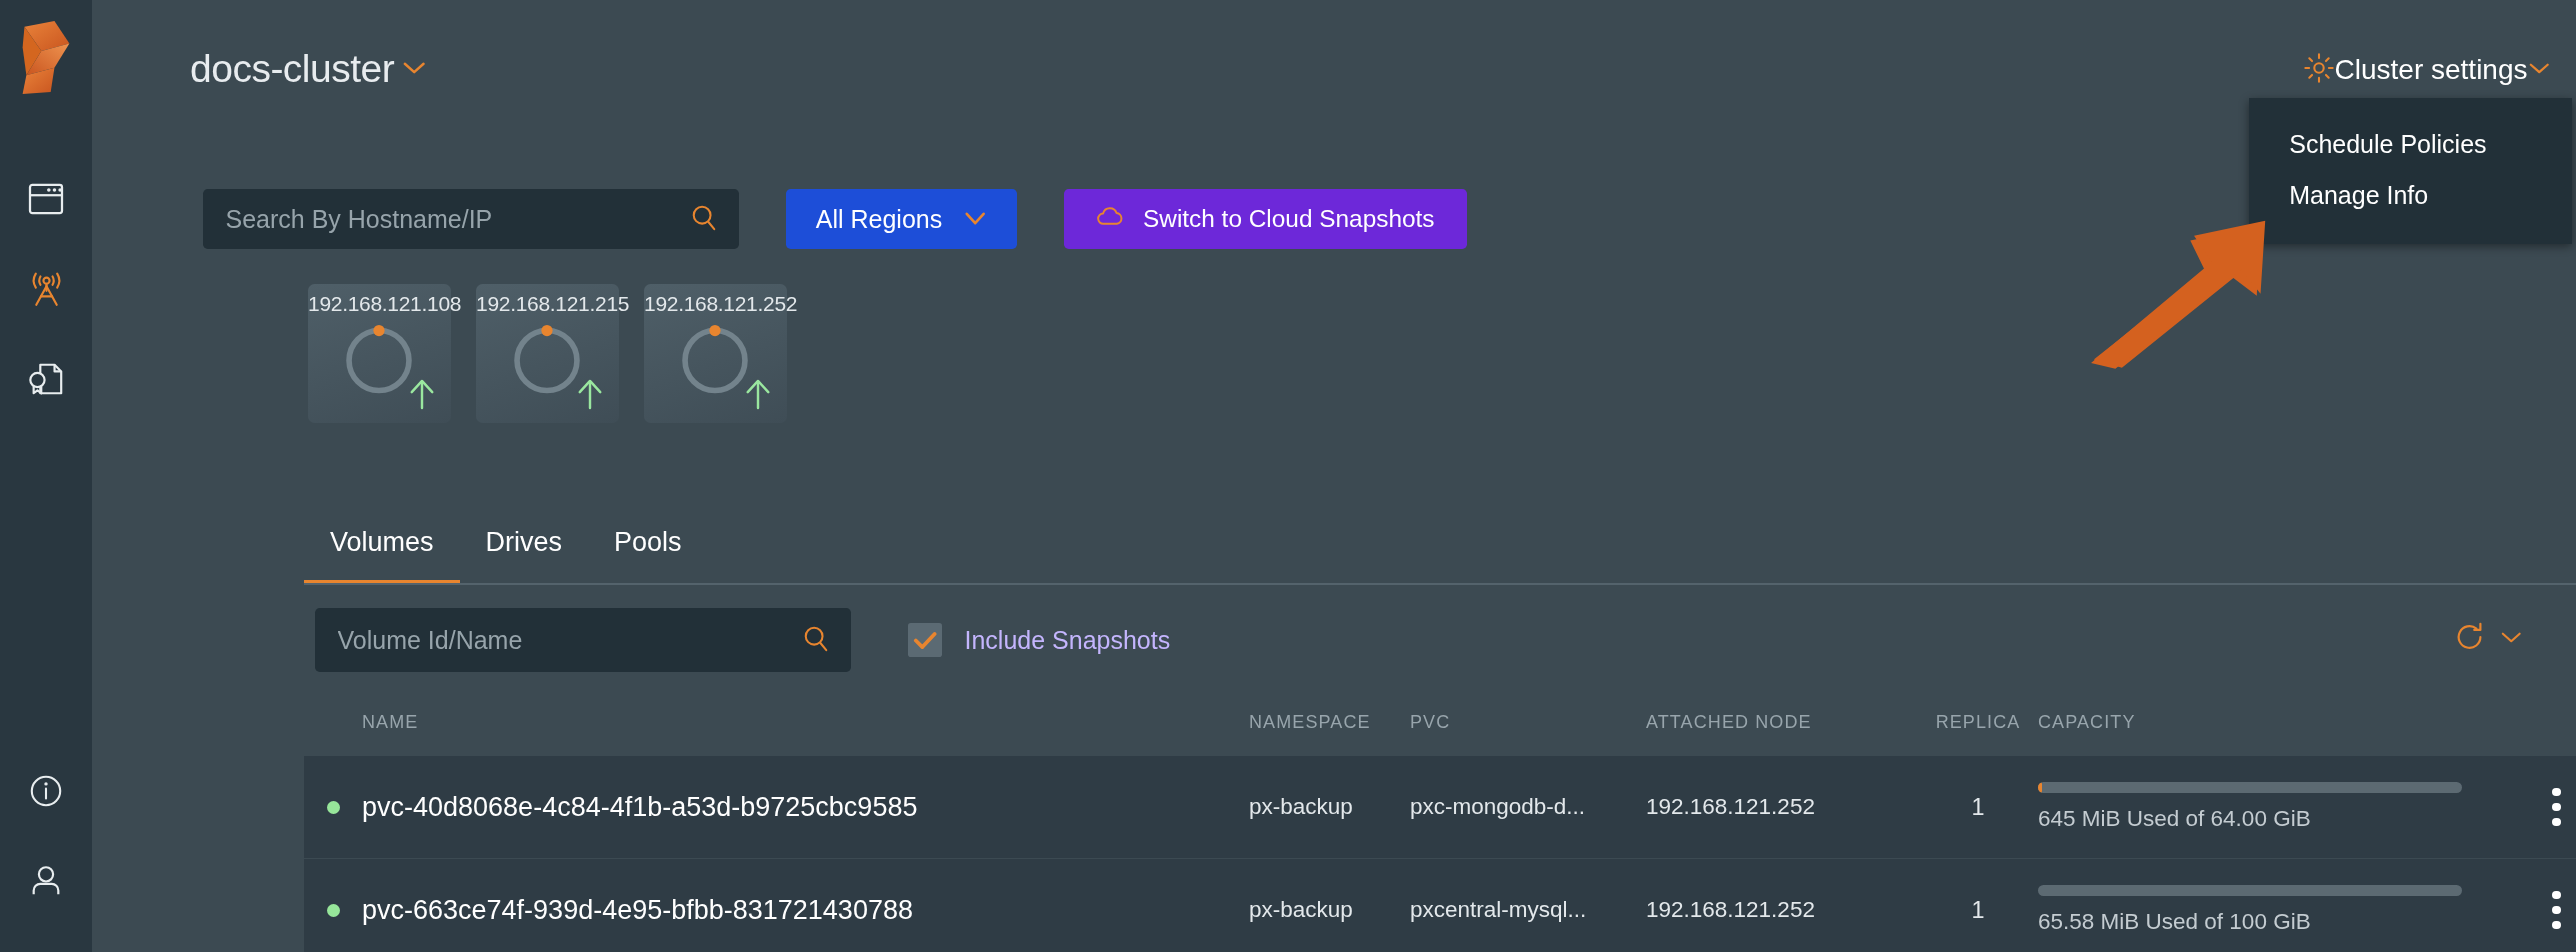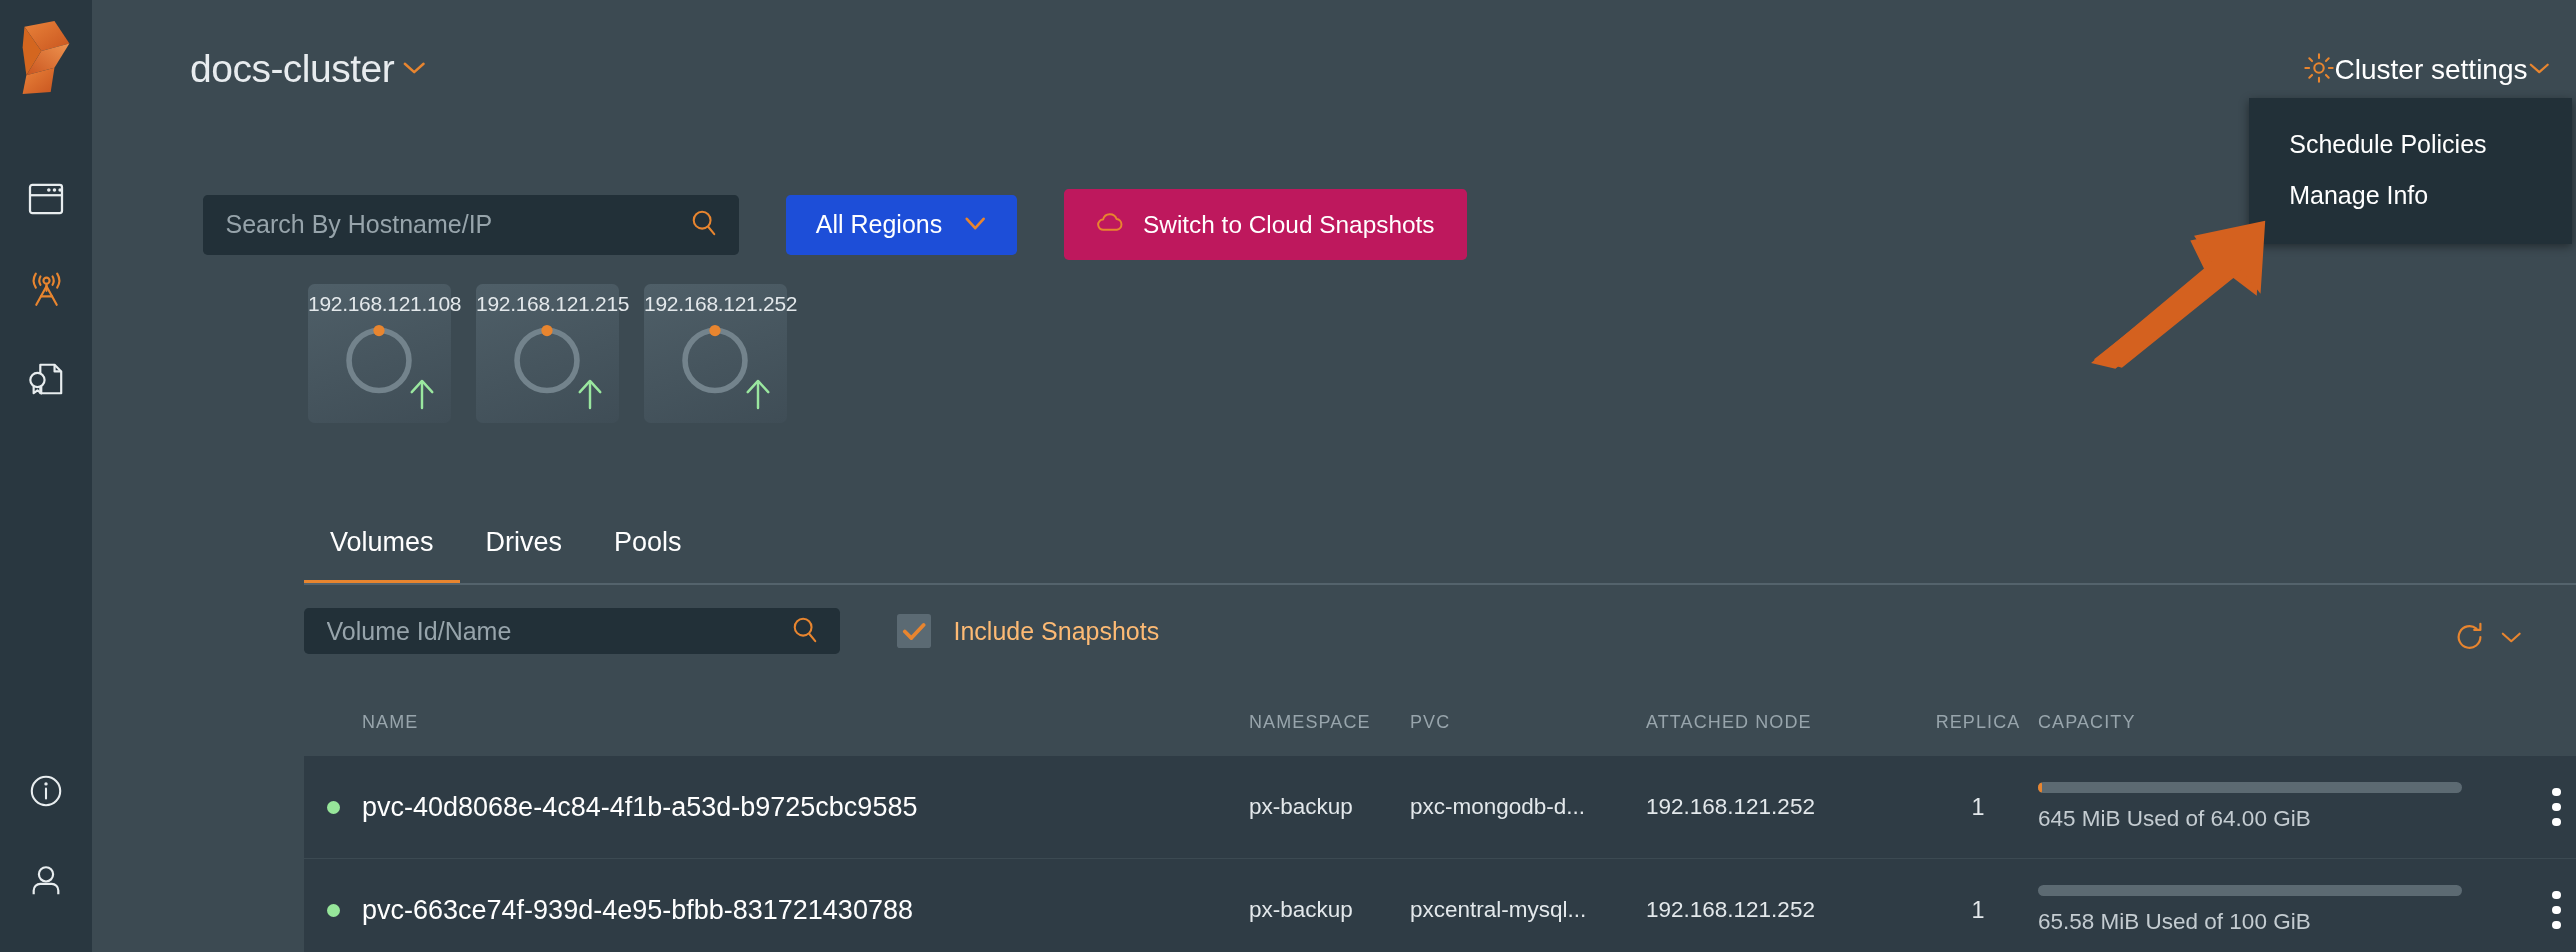--- a/index.html
+++ b/index.html
@@ -79,22 +79,22 @@
 
   .region-select {
     height: 60px; min-width: 231px;
     background: #1d4ed8; border-radius: 4.7px;
     display: flex; align-items: center; justify-content: center; gap: 20.6px;
     padding: 0 24.4px; cursor: pointer;
   }
   .region-select .label { font-size: 25px; color: #ffffff; }
 
   .cloud-btn {
-    height: 71px;
-    background: #be185d; border-radius: 4.7px;
+    height: 60px;
+    background: #6d28d9; border-radius: 4.7px;
     display: flex; align-items: center; gap: 19px;
     padding: 0 32px; cursor: pointer;
   }
   .cloud-btn .label { font-size: 24.4px; color: #ffffff; white-space: nowrap; }
 
   
   .node-cards {
     position: absolute; top: 284px; left: 216px;
     display: flex; gap: 25px;
   }
@@ -129,36 +129,36 @@
     position: absolute; top: 583px; left: 212px; width: 2307px; height: 1.9px;
     background: #54636c;
   }
 
   
   .filter-row {
     position: absolute; top: 608px; left: 212px;
     display: flex; align-items: center;
   }
   .vol-search {
-    width: 536px; height: 46px;
+    width: 536px; height: 64px;
     background: #223038; border-radius: 4.7px;
-    display: flex; align-items: center; padding: 0 20.6px 0 22.5px;
+    display: flex; align-items: center; padding: 0 20.6px 0 22.5px; margin-left: 11px;
   }
   .vol-search input {
     flex: 1 1 auto; background: transparent; border: none; outline: none;
     color: #d8dee2; font-size: 25px; font-family: "Liberation Sans", sans-serif;
   }
   .vol-search input::placeholder { color: #97a4ab; }
 
   .snap-check { display: flex; align-items: center; gap: 22.5px; margin-left: 57px; cursor: pointer; }
   .checkbox {
     width: 34px; height: 34px; background: #5b6a73; border-radius: 2.8px;
     display: flex; align-items: center; justify-content: center;
   }
-  .snap-label { font-size: 25px; color: #fdba74; }
+  .snap-label { font-size: 25px; color: #c4b5fd; }
 
   .refresh-wrap {
     position: absolute; top: 608px; right: 54px;
     display: flex; align-items: center; gap: 13px; cursor: pointer;
     height: 60px;
   }
 
   
   .table { position: absolute; top: 689px; left: 212px; width: 2309px; }
   .thead {

